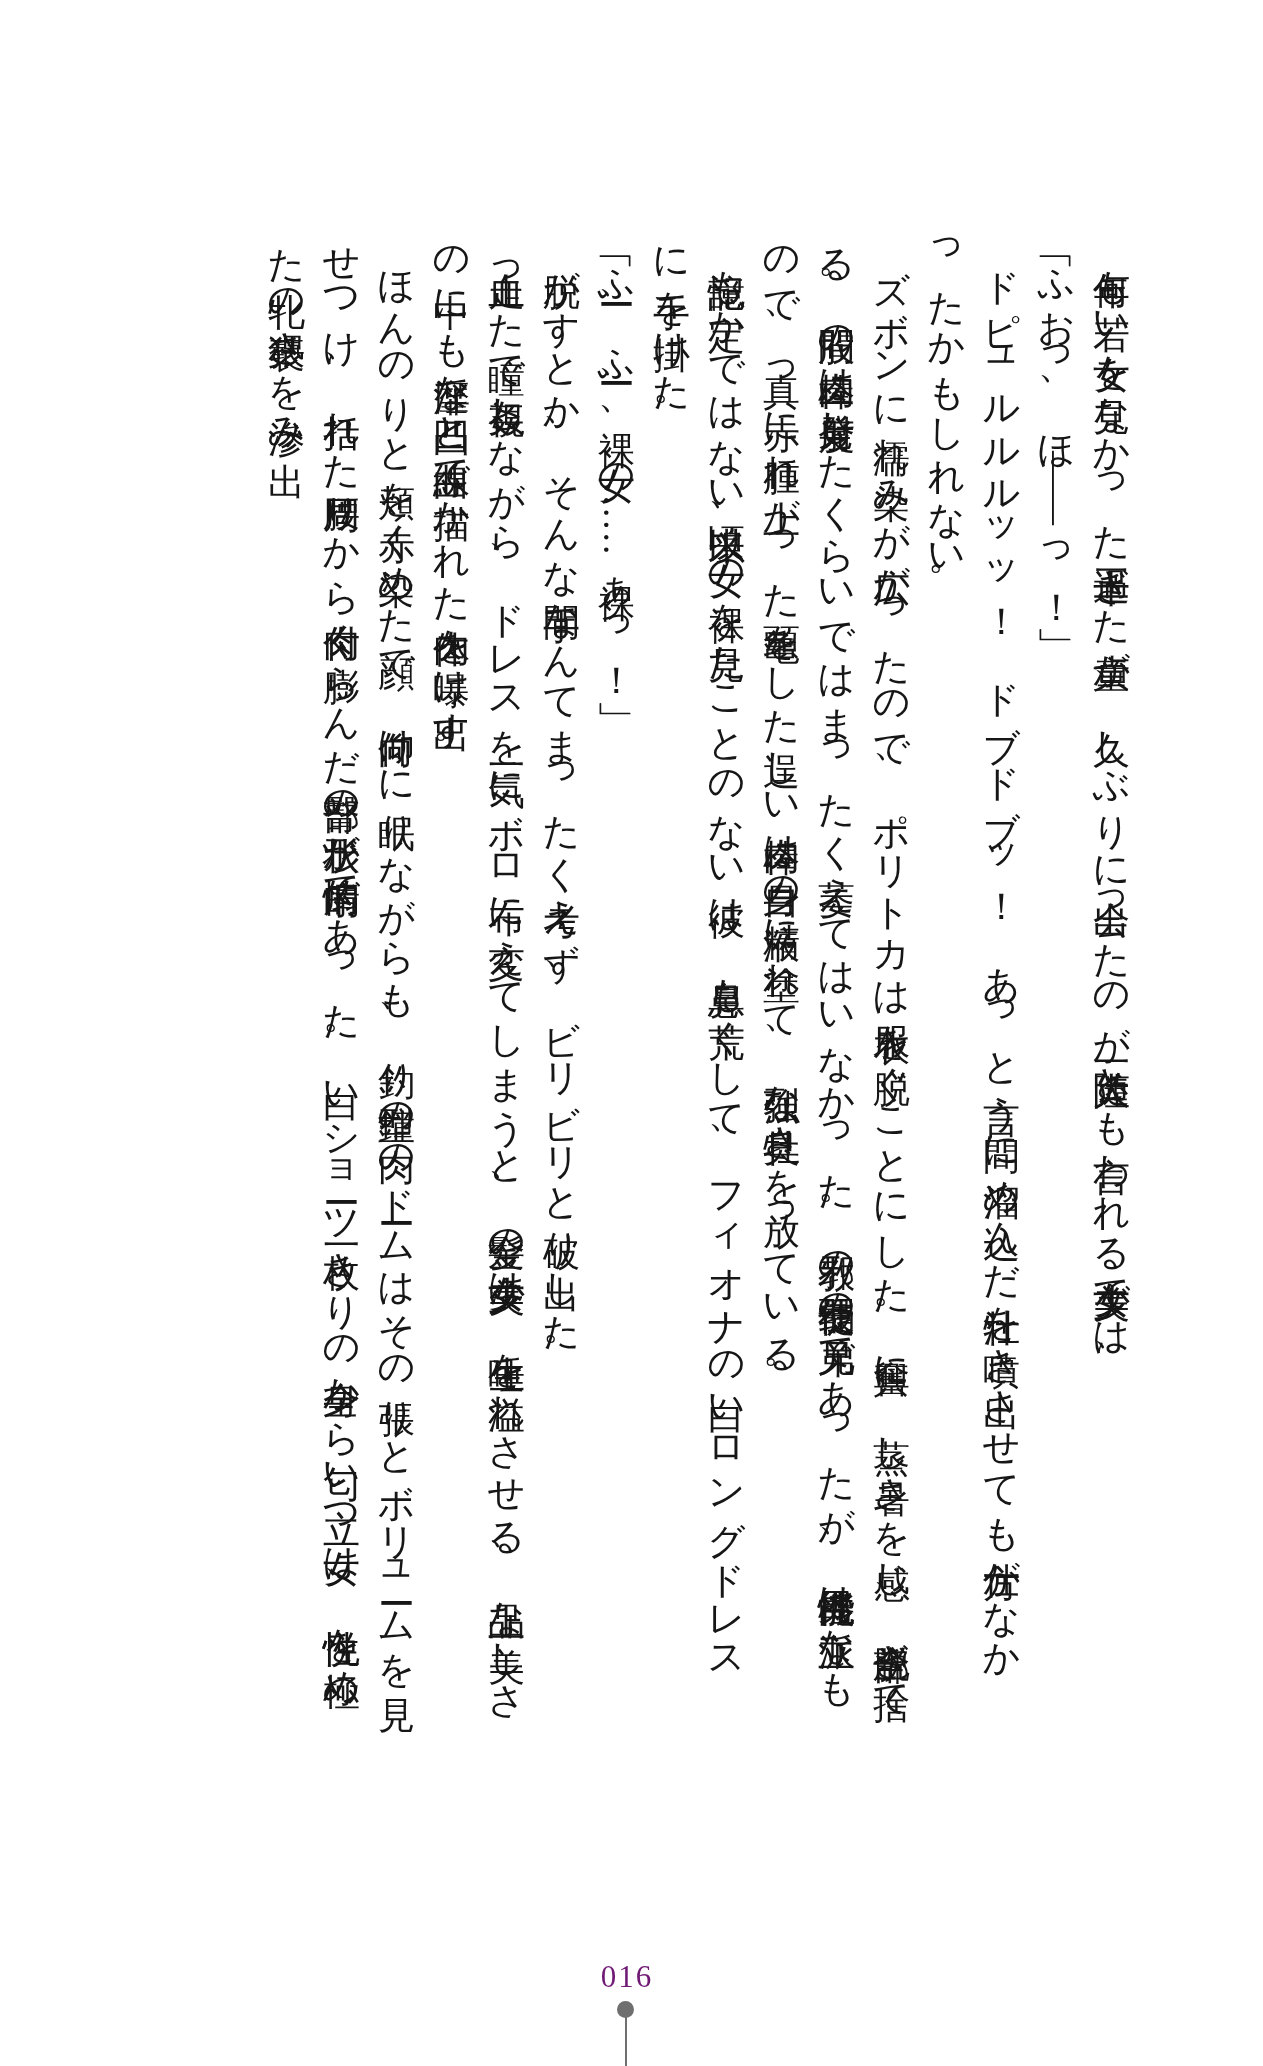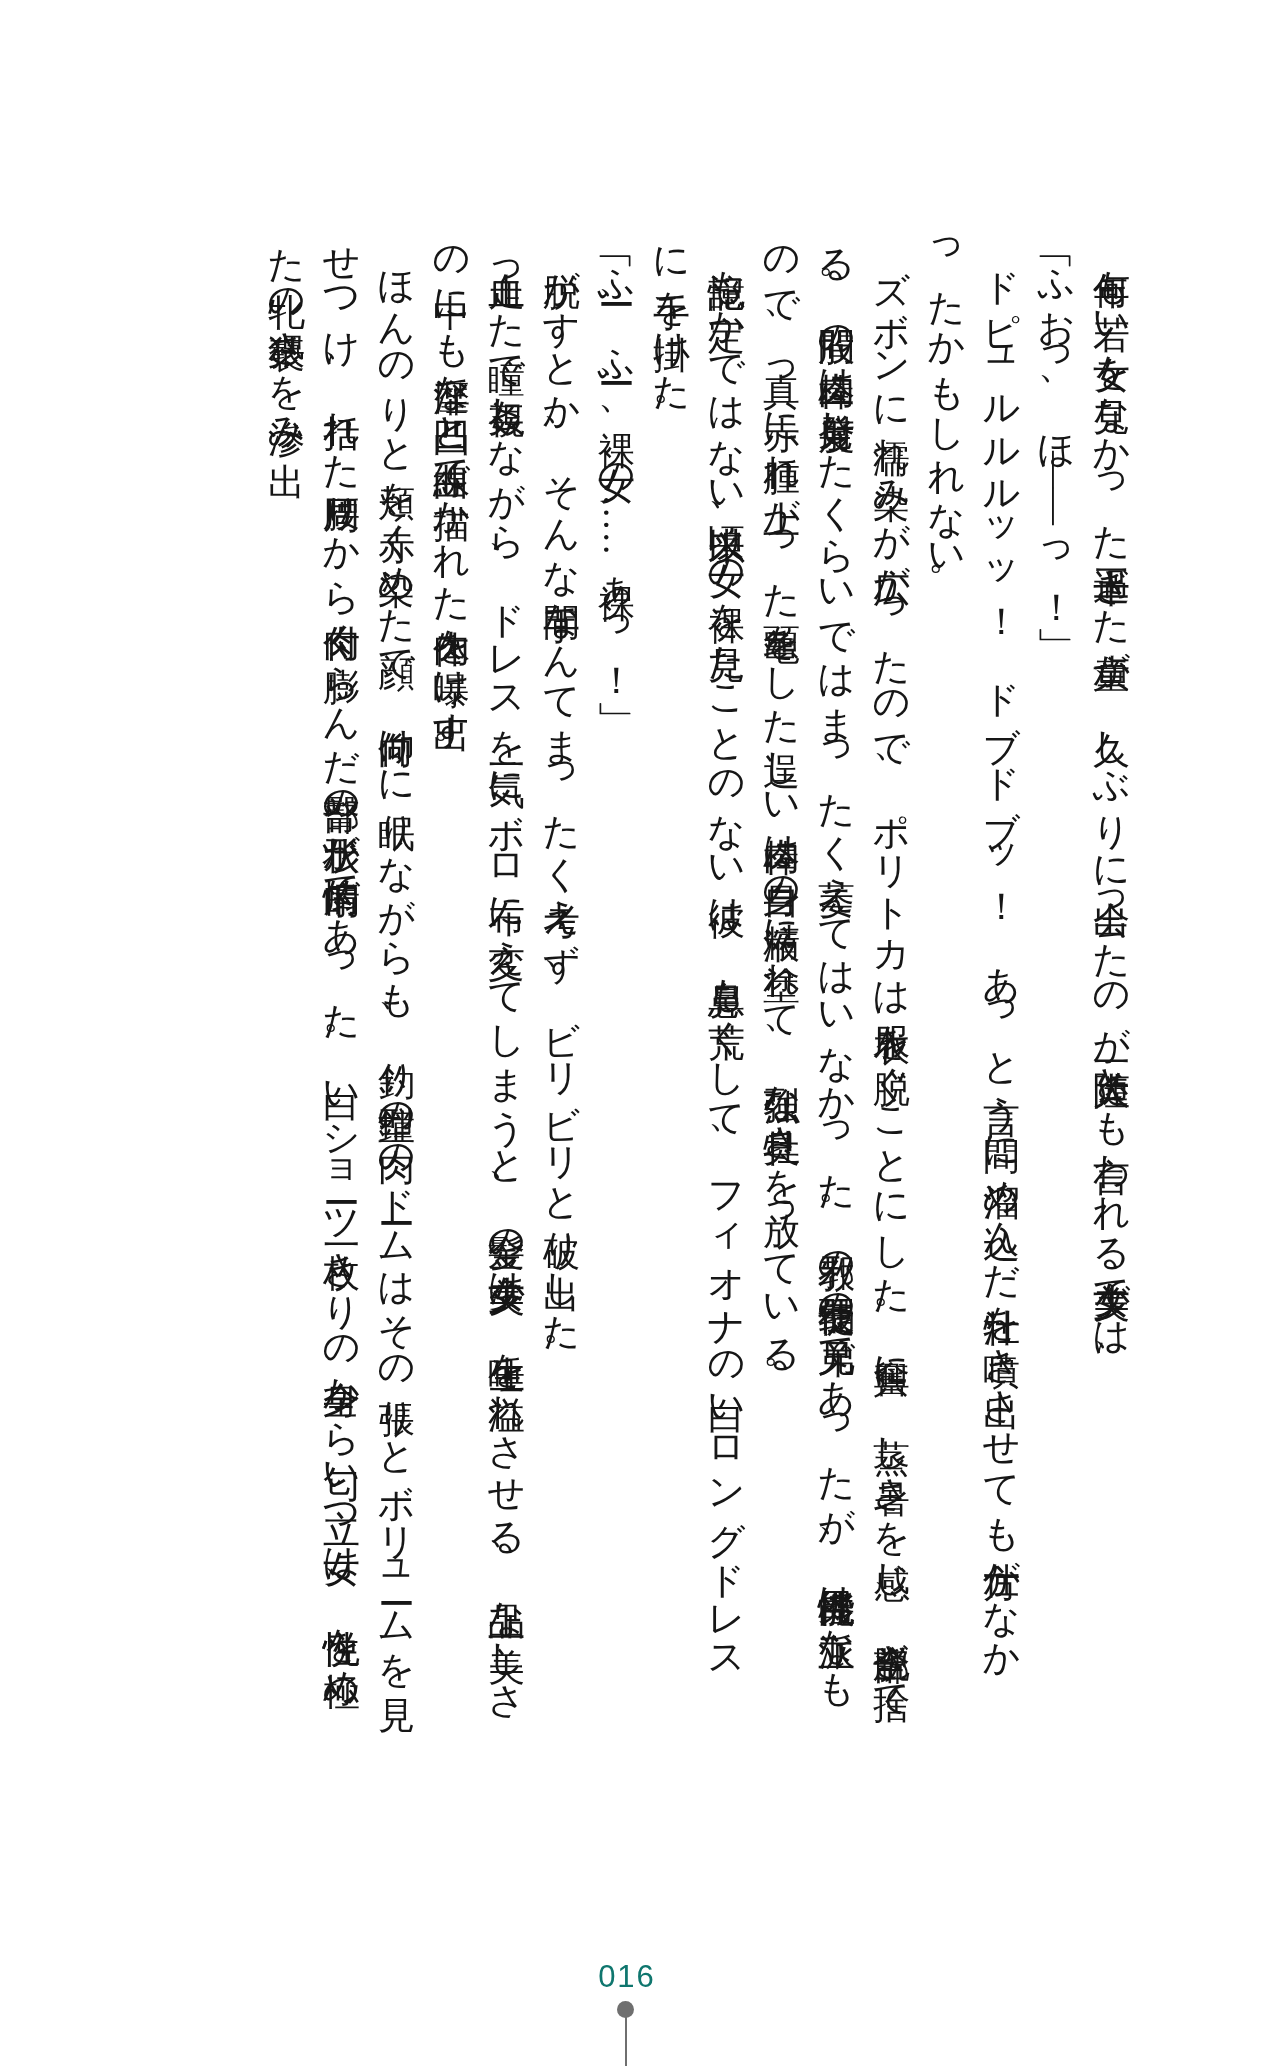--- a/index.html
+++ b/index.html
@@ -42,26 +42,26 @@
     text-indent: 0.6em; 
   }
   .footer {
     position: absolute;
     left: 560px;
     top: 1961px;
     width: 134px;
     text-align: center;
   }
   .page-number {
-    font-family: Liberation Sans, sans-serif;
+    font-family: Liberation Serif, serif;
     font-weight: 300;
     font-size: 31px;
     line-height: 31px;
     letter-spacing: 2px;
-    color: #0f766e;
+    color: #701a75;
   }
   .footer-dot {
     position: absolute;
     left: 617px;
     top: 2001px;
     width: 17px;
     height: 17px;
     border-radius: 50%;
     background: #6f6f6f;
   }

